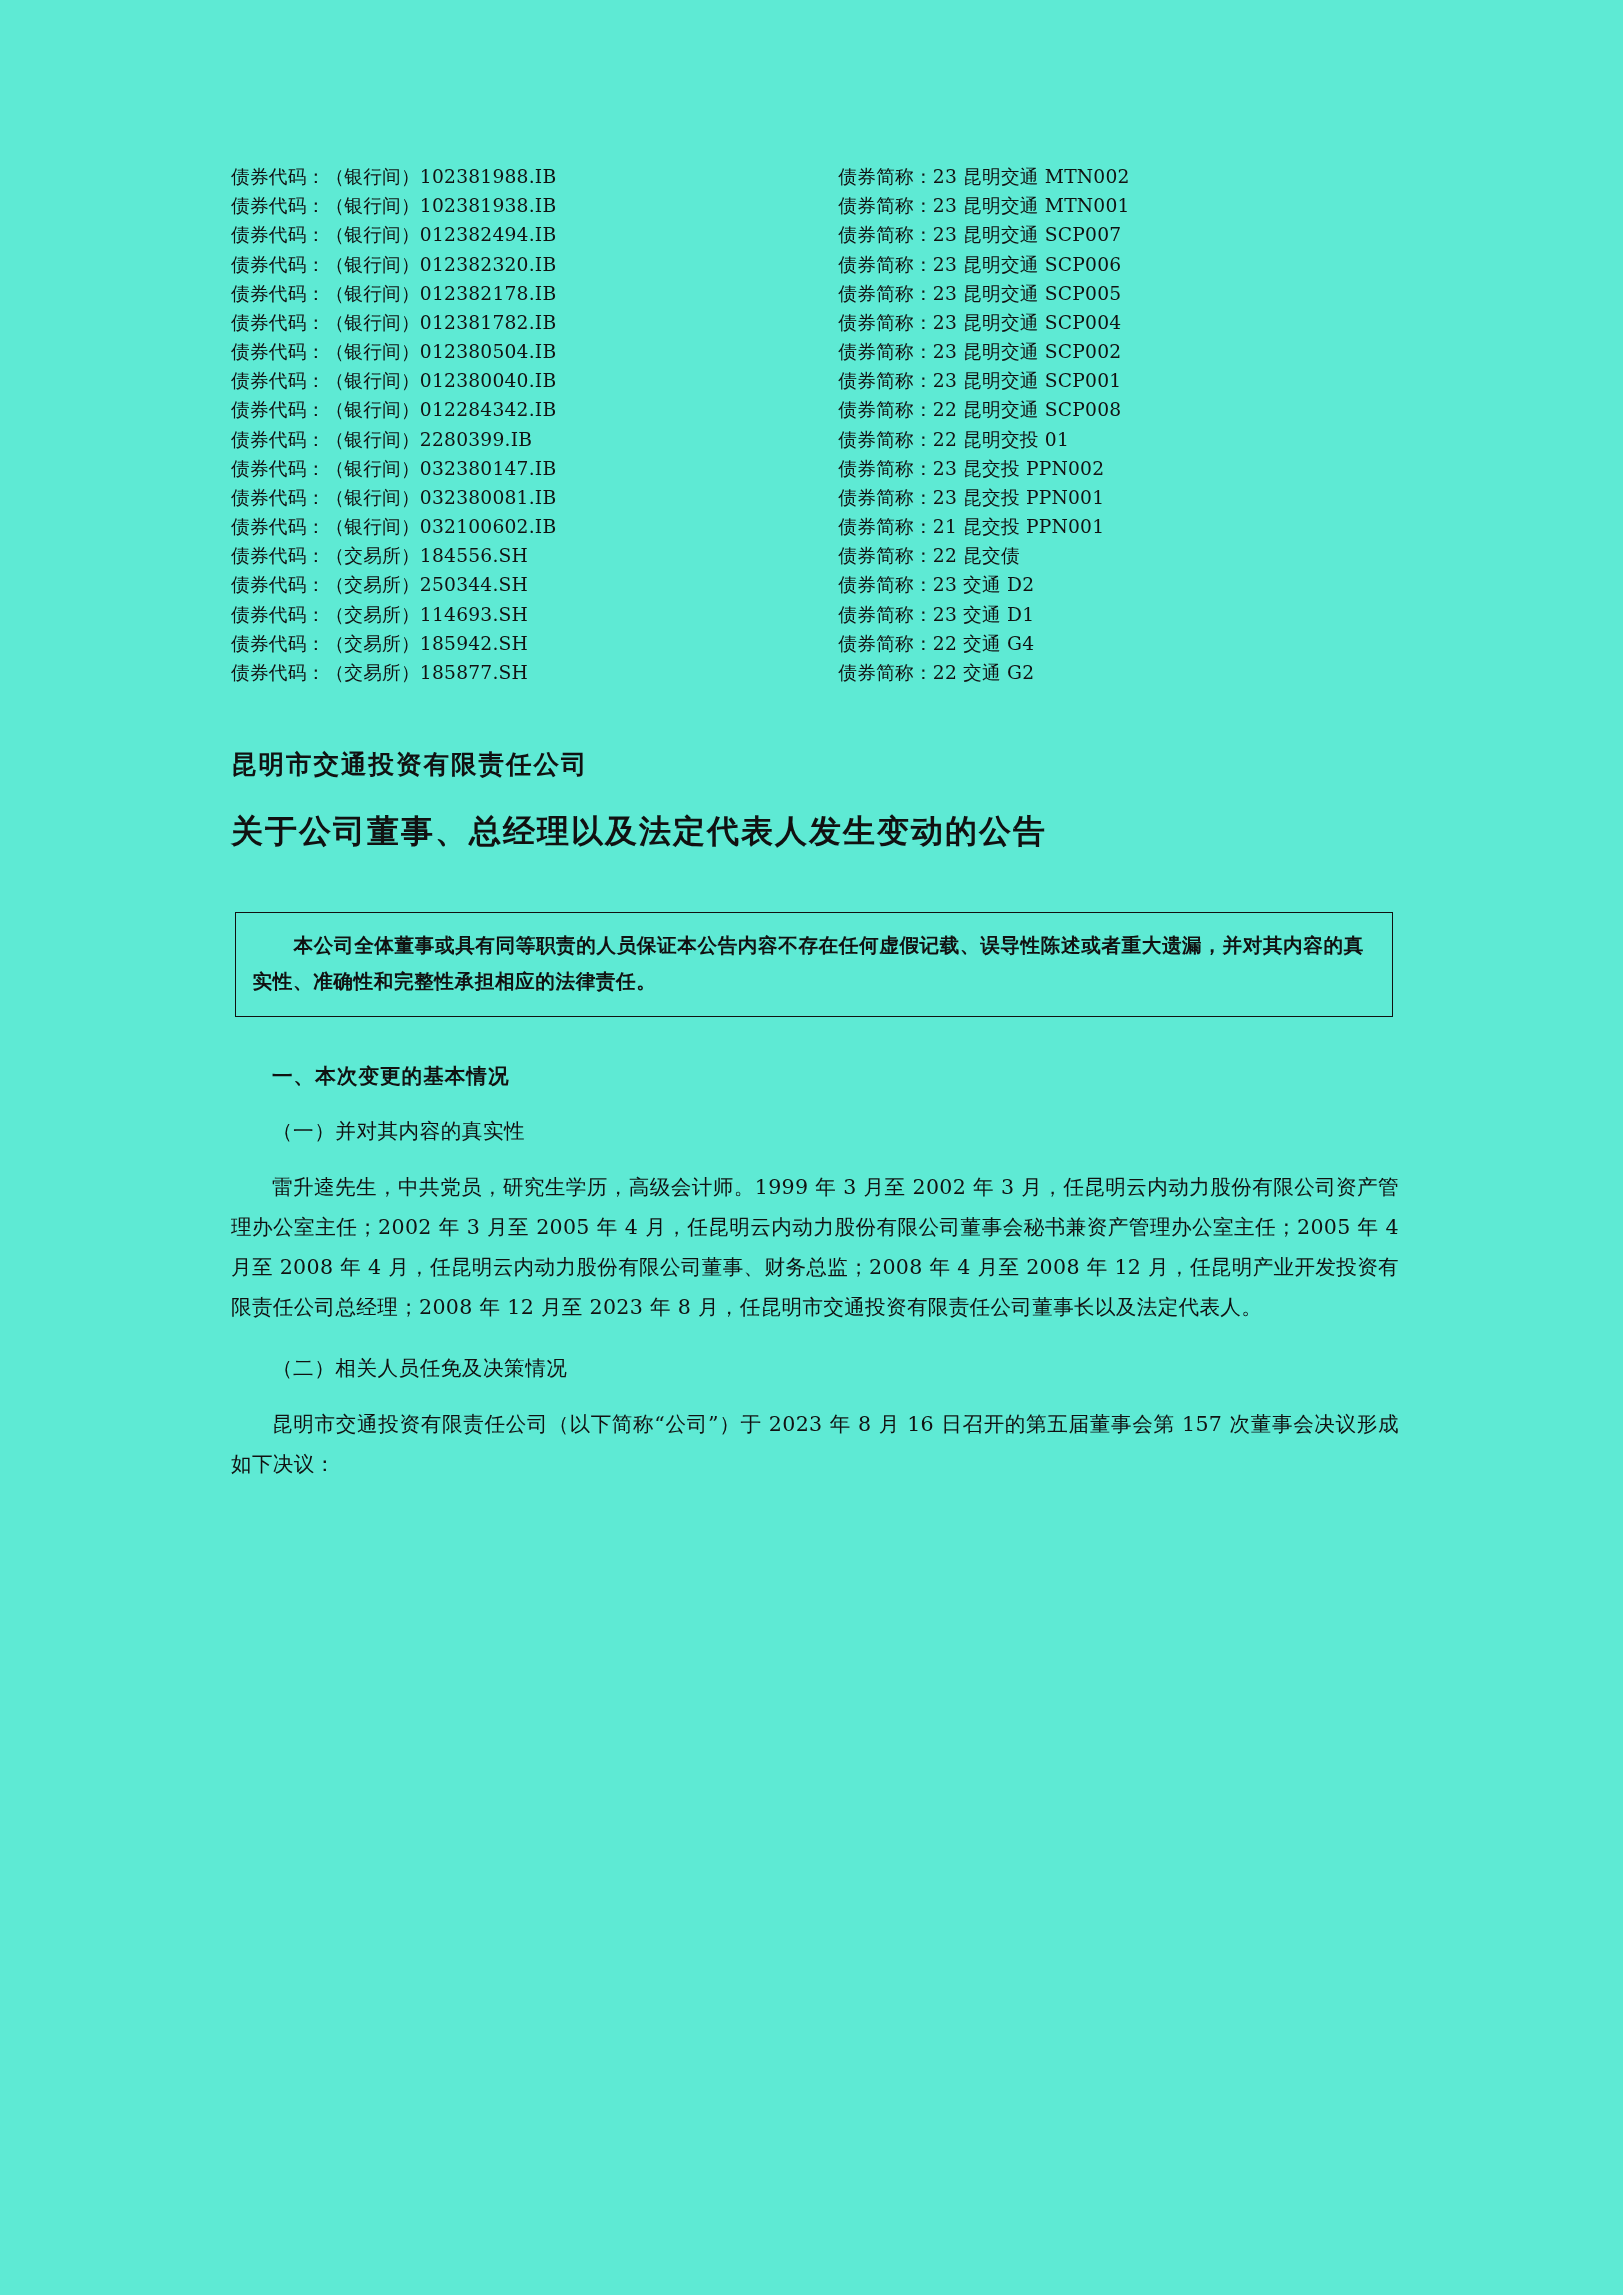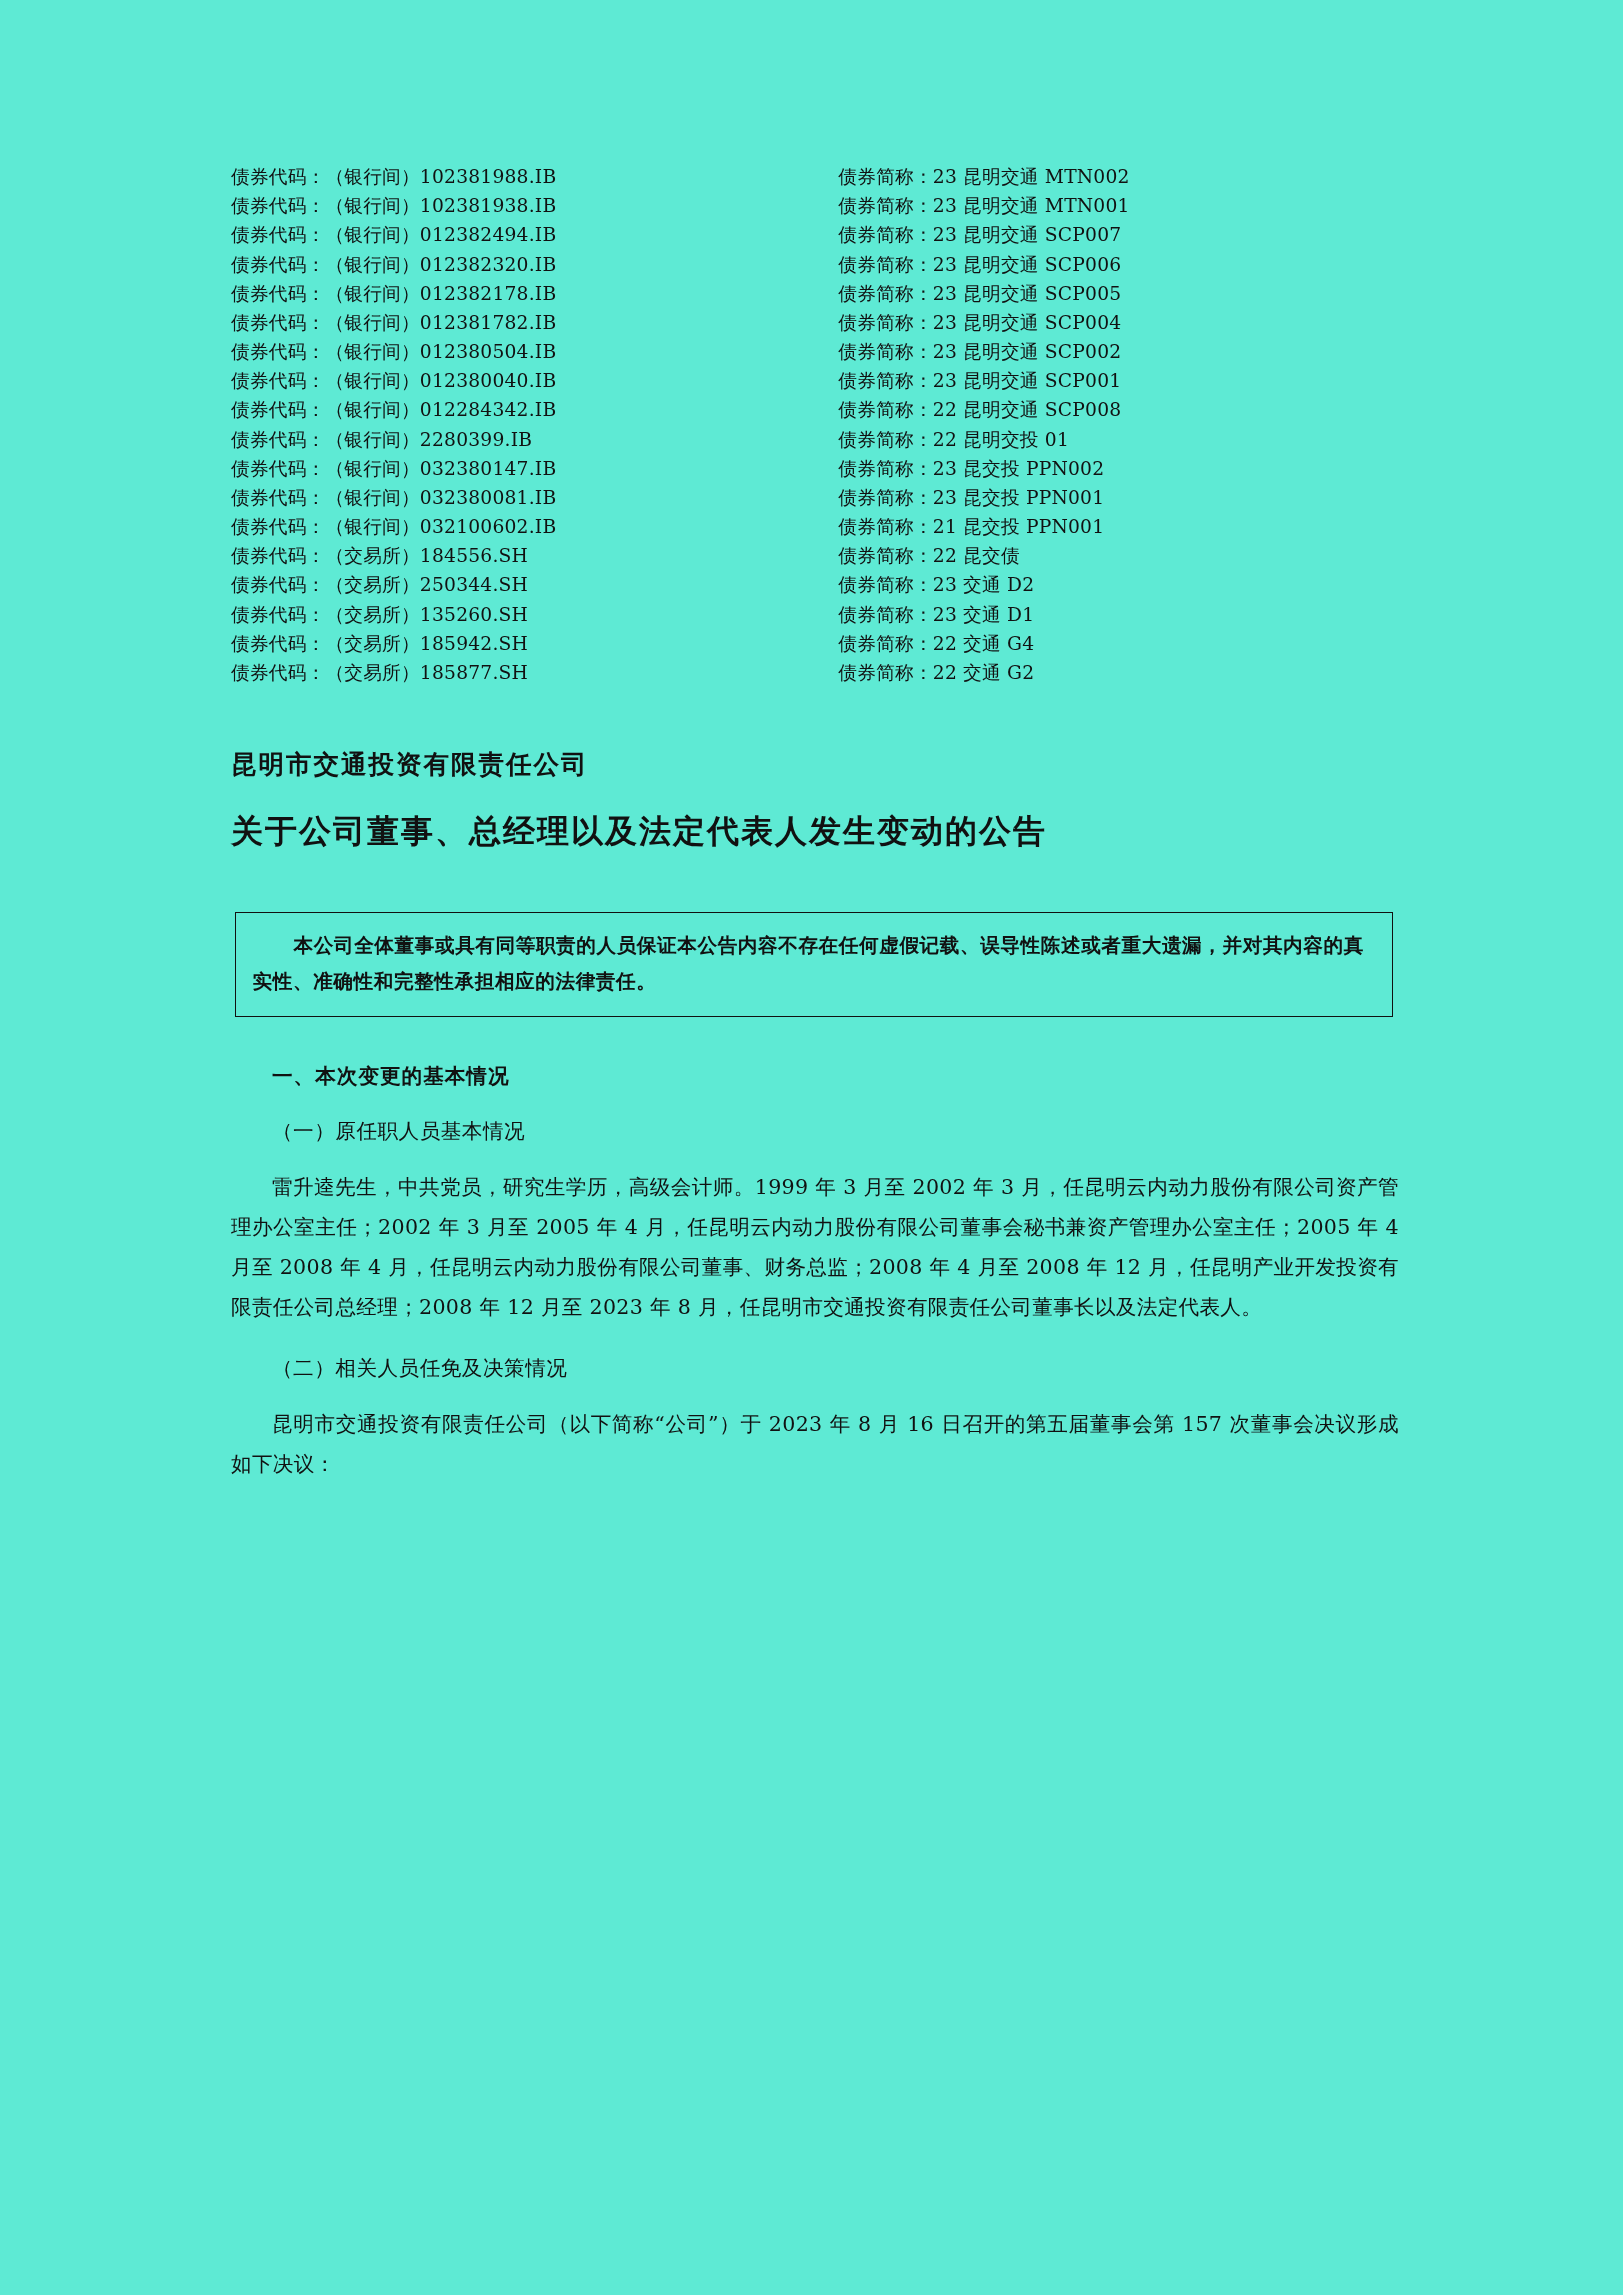--- a/index.html
+++ b/index.html
@@ -175,21 +175,21 @@
         </tr>
         <tr>
           <td class="bond-code">债券代码：（交易所）184556.SH</td>
           <td class="bond-name">债券简称：22 昆交债</td>
         </tr>
         <tr>
           <td class="bond-code">债券代码：（交易所）250344.SH</td>
           <td class="bond-name">债券简称：23 交通 D2</td>
         </tr>
         <tr>
-          <td class="bond-code">债券代码：（交易所）135260.SH</td>
+          <td class="bond-code">债券代码：（交易所）114693.SH</td>
           <td class="bond-name">债券简称：23 交通 D1</td>
         </tr>
         <tr>
           <td class="bond-code">债券代码：（交易所）185942.SH</td>
           <td class="bond-name">债券简称：22 交通 G4</td>
         </tr>
         <tr>
           <td class="bond-code">债券代码：（交易所）185877.SH</td>
           <td class="bond-name">债券简称：22 交通 G2</td>
         </tr>
@@ -199,20 +199,20 @@
     <div class="title-block">
       <div class="title-line-1">昆明市交通投资有限责任公司</div>
       <div class="title-line-2">关于公司董事、总经理以及法定代表人发生变动的公告</div>
     </div>
 
     <div class="statement-box">
       <div class="statement-text">本公司全体董事或具有同等职责的人员保证本公告内容不存在任何虚假记载、误导性陈述或者重大遗漏，并对其内容的真实性、准确性和完整性承担相应的法律责任。</div>
     </div>
 
     <div class="section-heading">一、本次变更的基本情况</div>
-    <div class="sub-heading">（一）原任职人员基本情况</div>
+    <div class="sub-heading">（一）并对其内容的真实性</div>
     <div class="para">雷升逵先生，中共党员，研究生学历，高级会计师。1999 年 3 月至 2002 年 3 月，任昆明云内动力股份有限公司资产管理办公室主任；2002 年 3 月至 2005 年 4 月，任昆明云内动力股份有限公司董事会秘书兼资产管理办公室主任；2005 年 4 月至 2008 年 4 月，任昆明云内动力股份有限公司董事、财务总监；2008 年 4 月至 2008 年 12 月，任昆明产业开发投资有限责任公司总经理；2008 年 12 月至 2023 年 8 月，任昆明市交通投资有限责任公司董事长以及法定代表人。</div>
     <div class="sub-heading">（二）相关人员任免及决策情况</div>
     <div class="para">昆明市交通投资有限责任公司（以下简称“公司”）于 2023 年 8 月 16 日召开的第五届董事会第 157 次董事会决议形成如下决议：</div>
 
   </div>
 </div>
 
 
 </body></html>

